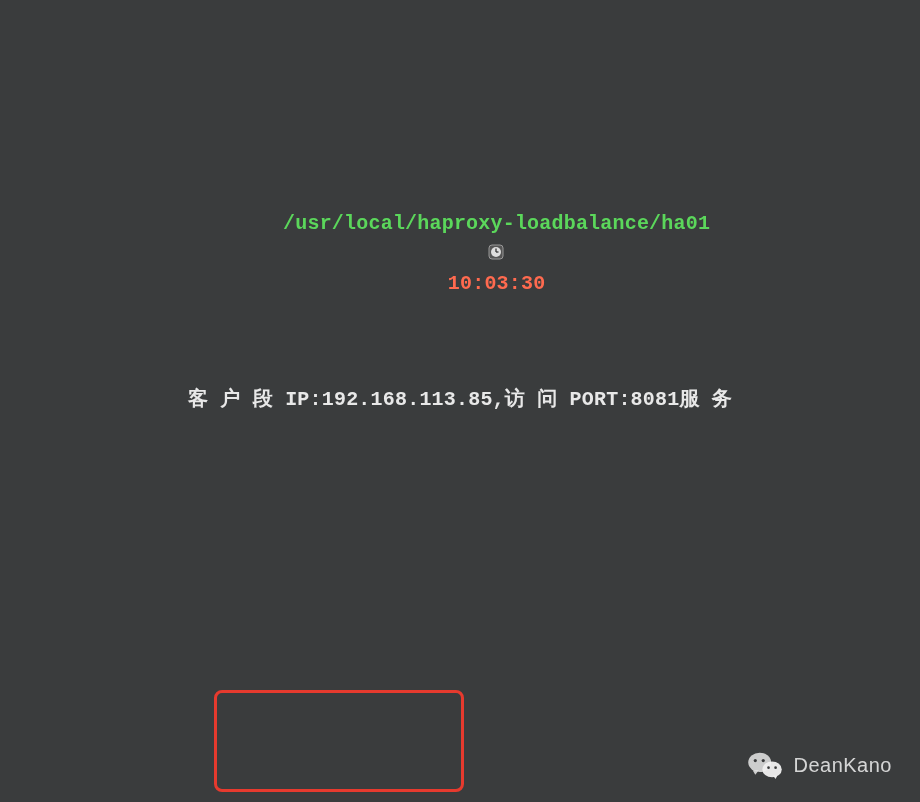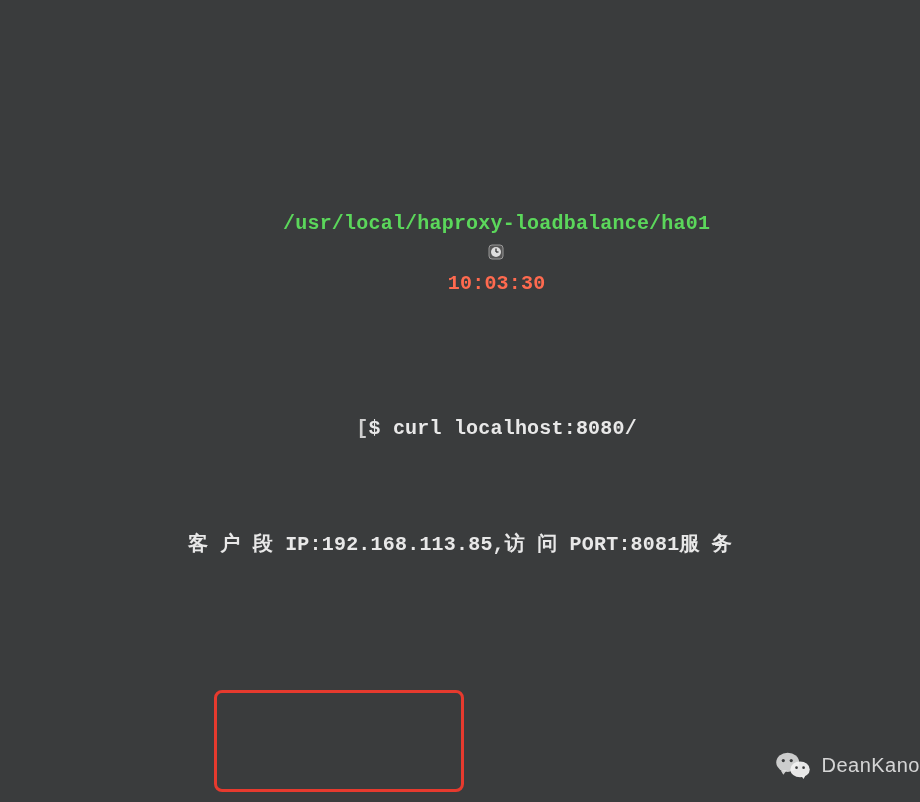--- a/index.html
+++ b/index.html
@@ -40,21 +40,21 @@
     border-radius: 8px;
     left: 214px;
     top: 690px;
     width: 244px;
     height: 96px;
   }
 
   
   .watermark {
     position: absolute;
-    right: 0;
+    right: 28px;
     bottom: 22px;
     display: flex;
     align-items: center;
     gap: 10px;
     color: rgba(240,240,240,0.85);
     font-weight: normal;
     font-size: 20px;
     letter-spacing: 0.5px;
     font-family: -apple-system, "Segoe UI", sans-serif;
   }
@@ -73,23 +73,20 @@
   <div class="block">
     <span class="row">
       <span class="path">/usr/local/haproxy-loadbalance/ha01</span>
       <span class="clock"><svg width="16" height="16" viewBox="0 0 16 16">
             <rect x="1" y="1" width="14" height="14" rx="3" fill="#555" stroke="#999" stroke-width="1"></rect>
             <circle cx="8" cy="8" r="5" fill="#ddd"></circle>
             <line x1="8" y1="8" x2="8" y2="4.5" stroke="#333" stroke-width="1.3"></line>
             <line x1="8" y1="8" x2="10.5" y2="8" stroke="#333" stroke-width="1.3"></line>
           </svg></span>
       <span class="time">10:03:30</span>
-    </span>
-    <span class="row">
-      <span class="bracket">[</span><span class="prompt">$ </span><span class="prompt">curl localhost:8080/</span>
     </span>
     <span class="row out">客 户 段 IP:192.168.113.85,访 问 PORT:8081服 务</span>
   </div>
 
   
   <div class="block">
     
     
     
   </div>

